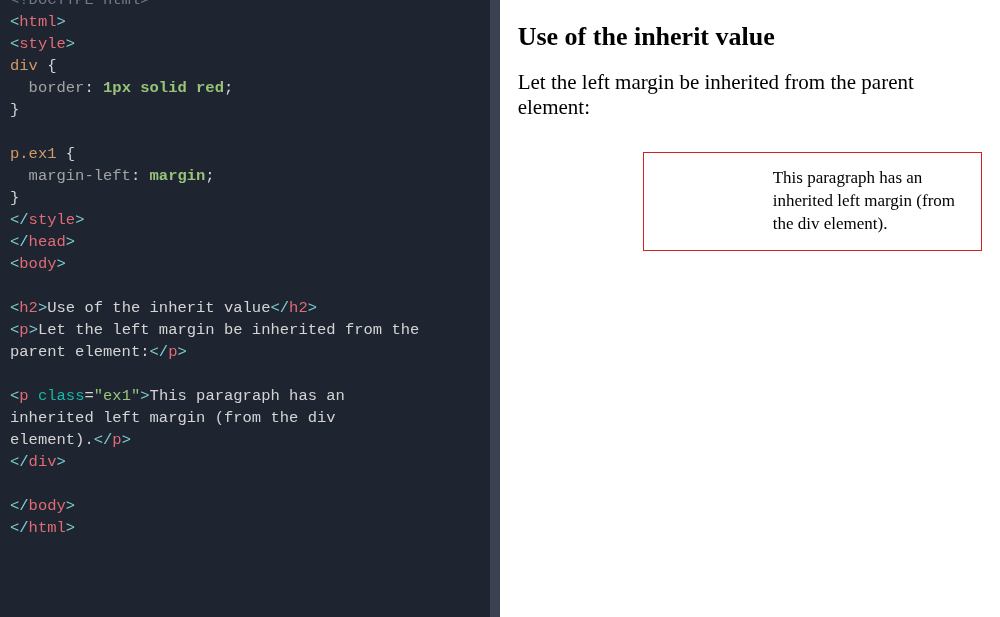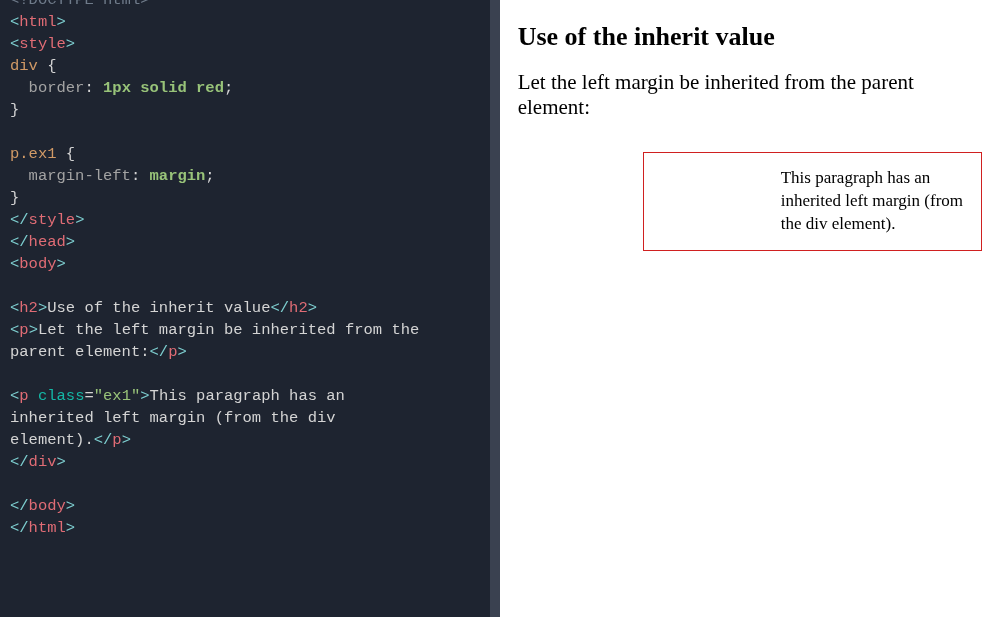--- a/index.html
+++ b/index.html
@@ -48,21 +48,21 @@
   font-weight: bold;
   margin-bottom: 18px;
 }
 .output-pane p.intro {
   font-size: 21px;
   margin-bottom: 32px;
 }
 .output-pane .demo-box {
   border: 1px solid #d02020;
   margin-left: 125px;
-  padding: 14px 14px 14px 12px;
+  padding: 14px 14px 14px 4px;
   margin-top: 10px;
 }
 .output-pane .demo-box p {
   margin-left: 125px;
   font-size: 17px;
   line-height: 1.35;
 }
 
 
 .tk-doctype { color: #6f7b8a; }

